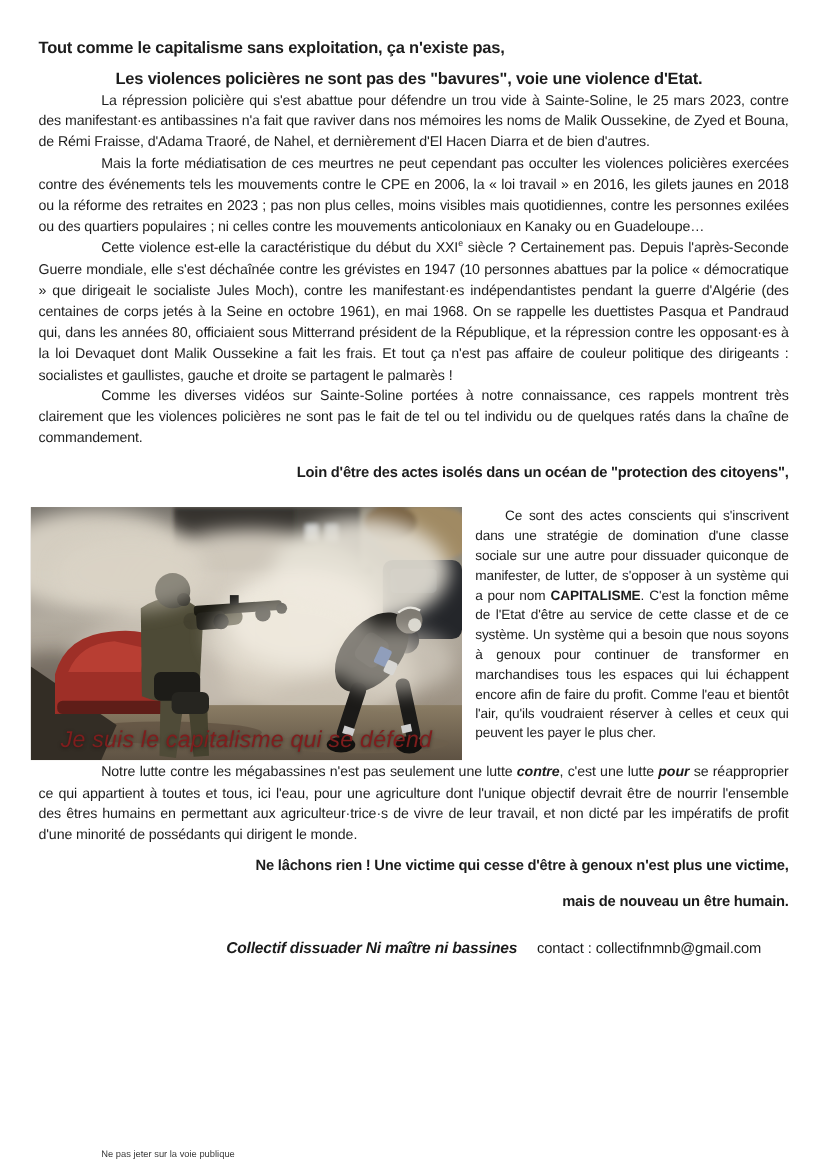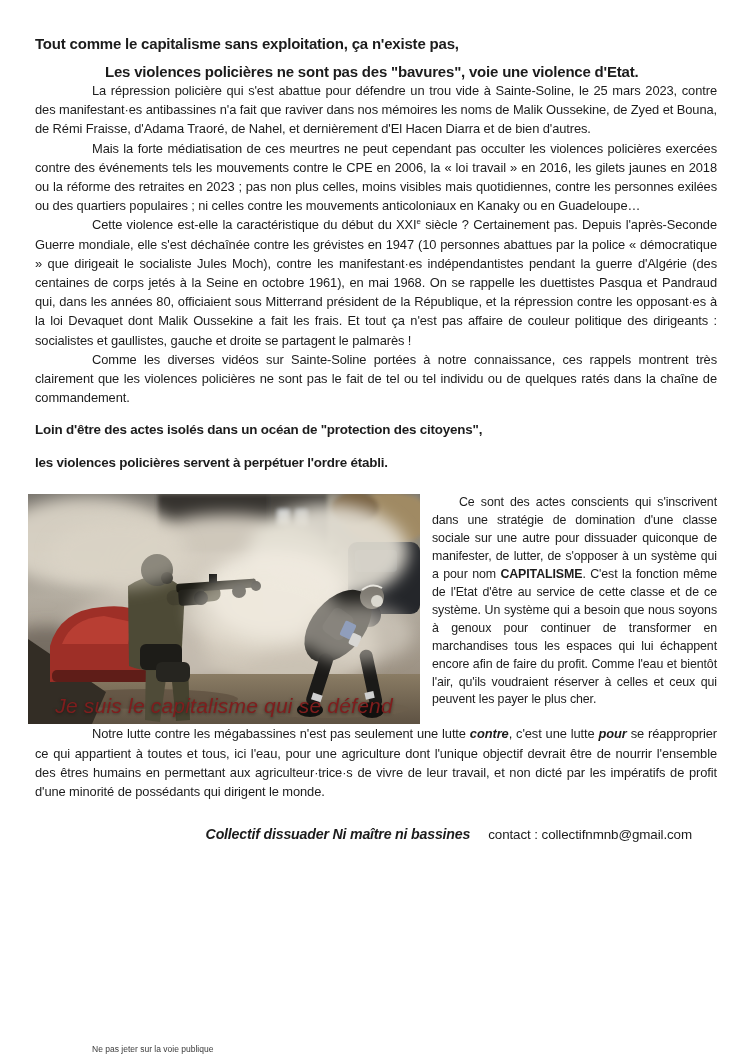--- a/index.html
+++ b/index.html
@@ -25,21 +25,21 @@
     font-size:12.9px;line-height:19.2px;
     text-align:justify;
     letter-spacing:-0.1px;
   }
   p.ind{text-indent:57px;}
   .p1{margin-top:18px;}
   .p2{margin-top:7px;}
   .p3{margin-top:7px;}
   .p4{margin-top:7px;}
   .p5{margin-top:17px;clear:both;}
-  .callout{margin-top:14px;text-align:left;}
+  .callout{margin-top:14px;text-align:right;}
   .callout p{
     margin:0;font-size:13.4px;font-weight:700;line-height:18px;
     white-space:nowrap;letter-spacing:-0.2px;
   }
   .callout p + p{margin-top:15px;}
   .callout.c2{margin-top:10px;}
   .media{margin-top:22px;display:flex;gap:12px;align-items:flex-start;}
   .photo{
     position:relative;flex:0 0 392px;width:392px;height:230px;
     margin:0 0 0 -7px;overflow:hidden;background:#a49c8e;
@@ -86,21 +86,20 @@
   <h1 class="t1">Tout comme le capitalisme sans exploitation, ça n'existe pas,</h1>
   <h1 class="t2">Les violences policières ne sont pas des "bavures", voie une violence d'Etat.</h1>
 
   <p class="body ind p1">La répression policière qui s'est abattue pour défendre un trou vide à Sainte-Soline, le 25 mars 2023, contre des manifestant·es antibassines n'a fait que raviver dans nos mémoires les noms de Malik Oussekine, de Zyed et Bouna, de Rémi Fraisse, d'Adama Traoré, de Nahel, et dernièrement d'El Hacen Diarra et de bien d'autres.</p>
   <p class="body ind p2">Mais la forte médiatisation de ces meurtres ne peut cependant pas occulter les violences policières exercées contre des événements tels les mouvements contre le CPE en 2006, la « loi travail » en 2016, les gilets jaunes en 2018 ou la réforme des retraites en 2023 ; pas non plus celles, moins visibles mais quotidiennes, contre les personnes exilées ou des quartiers populaires ; ni celles contre les mouvements anticoloniaux en Kanaky ou en Guadeloupe…</p>
   <p class="body ind p3"><span>Cette violence est-elle la caractéristique du début du XXI</span><span class="seg-sup">e</span><span> siècle ? Certainement pas. Depuis l'après-Seconde Guerre mondiale, elle s'est déchaînée contre les grévistes en 1947 (10 personnes abattues par la police « démocratique » que dirigeait le socialiste Jules Moch), contre les manifestant·es indépendantistes pendant la guerre d'Algérie (des centaines de corps jetés à la Seine en octobre 1961), en mai 1968. On se rappelle les duettistes Pasqua et Pandraud qui, dans les années 80, officiaient sous Mitterrand président de la République, et la répression contre les opposant·es à la loi Devaquet dont Malik Oussekine a fait les frais. Et tout ça n'est pas affaire de couleur politique des dirigeants : socialistes et gaullistes, gauche et droite se partagent le palmarès !</span></p>
   <p class="body ind p4">Comme les diverses vidéos sur Sainte-Soline portées à notre connaissance, ces rappels montrent très clairement que les violences policières ne sont pas le fait de tel ou tel individu ou de quelques ratés dans la chaîne de commandement.</p>
 
   <div class="callout">
     <p>Loin d'être des actes isolés dans un océan de "protection des citoyens",</p>
-    <p>les violences policières servent à perpétuer l'ordre établi.</p>
   </div>
 
   <div class="media">
     <figure class="photo">
       <svg width="392" height="230" viewBox="0 0 392 230">
         <defs>
           <filter id="blur8" x="-40%" y="-40%" width="180%" height="180%">
               <feGaussianBlur stdDeviation="8"></feGaussianBlur>
             </filter>
           <filter id="blur4" x="-30%" y="-30%" width="160%" height="160%">
@@ -201,20 +200,24 @@
         </g>
       </svg>
       <figcaption class="caption">Je suis le capitalisme qui se défend</figcaption>
     </figure>
 
     <p class="body side"><span>Ce sont des actes conscients qui s'inscrivent dans une stratégie de domination d'une classe sociale sur une autre pour dissuader quiconque de manifester, de lutter, de s'opposer à un système qui a pour nom </span><span class="seg-b">CAPITALISME</span><span>. C'est la fonction même de l'Etat d'être au service de cette classe et de ce système. Un système qui a besoin que nous soyons à genoux pour continuer de transformer en marchandises tous les espaces qui lui échappent encore afin de faire du profit. Comme l'eau et bientôt l'air, qu'ils voudraient réserver à celles et ceux qui peuvent les payer le plus cher.</span></p>
   </div>
 
   <p class="body ind p5"><span>Notre lutte contre les mégabassines n'est pas seulement une lutte </span><span class="seg-bi">contre</span><span>, c'est une lutte </span><span class="seg-bi">pour</span><span> se réapproprier ce qui appartient à toutes et tous, ici l'eau, pour une agriculture dont l'unique objectif devrait être de nourrir l'ensemble des êtres humains en permettant aux agriculteur·trice·s de vivre de leur travail, et non dicté par les impératifs de profit d'une minorité de possédants qui dirigent le monde.</span></p>
 
+  <div class="callout c2">
+    <p>Ne lâchons rien ! Une victime qui cesse d'être à genoux n'est plus une victime,</p>
+    <p>mais de nouveau un être humain.</p>
+  </div>
 
   <div class="signature">
     <span class="author">Collectif dissuader Ni maître ni bassines</span><span class="contact">contact : collectifnmnb@gmail.com</span>
   </div>
 
   <div class="footnote">Ne pas jeter sur la voie publique</div>
 
 </div>
 
 </body></html>

